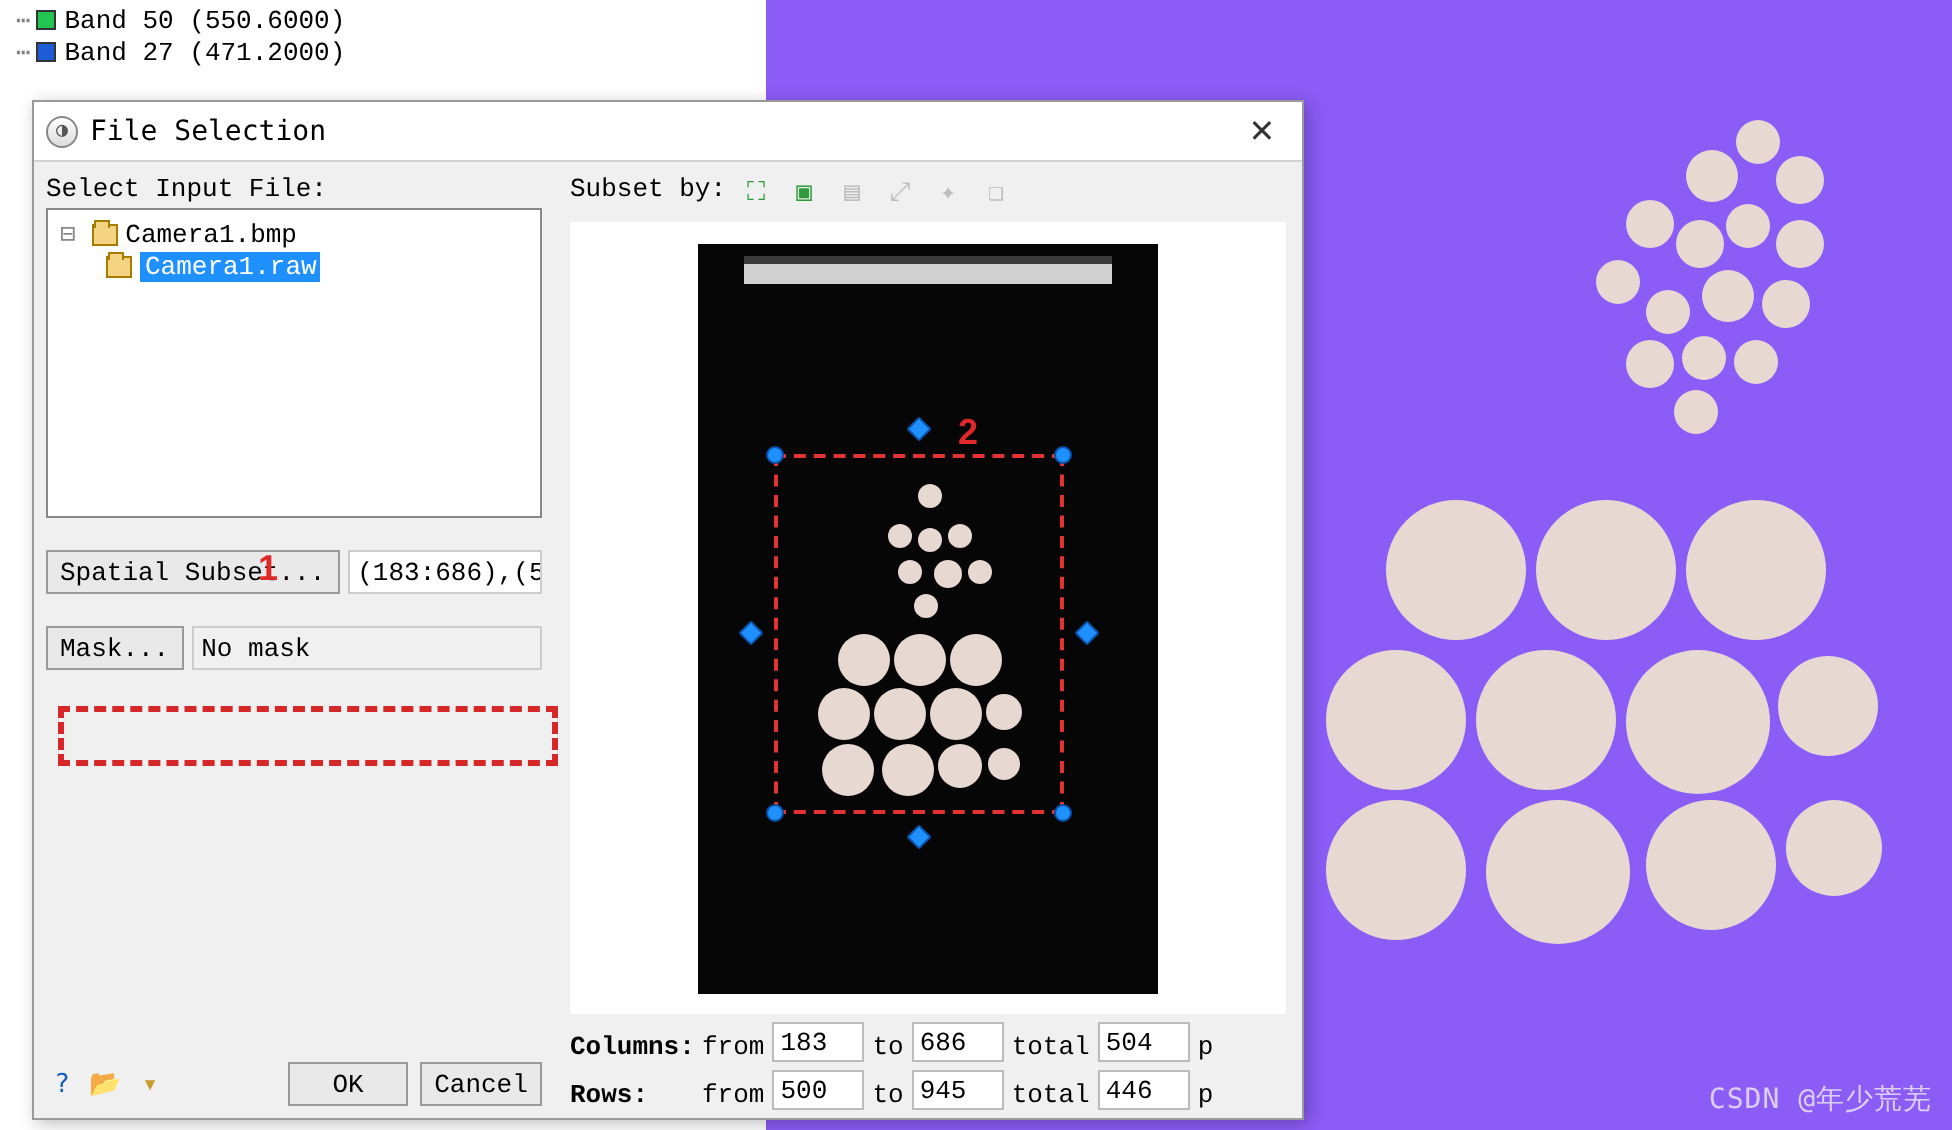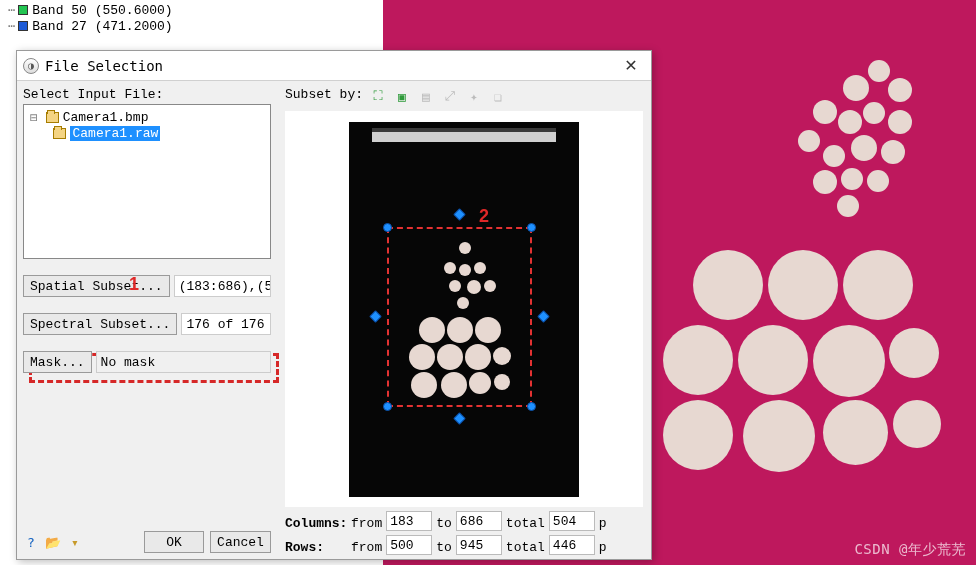--- a/index.html
+++ b/index.html
@@ -18,21 +18,21 @@
   .band-item { display: flex; align-items: center; gap: 4px; height: 16px; }
   .tree-dots { color: #808080; font-family: monospace; letter-spacing: -1px; }
   .color-chip { width: 10px; height: 10px; border: 1px solid #333; display: inline-block; }
   .band-label { font-family: "Courier New", monospace; font-size: 13px; }
 
   
   .bg-image {
     position: absolute;
     left: 383px; top: 0;
     width: 593px; height: 565px;
-    background: #be185d;
+    background: #8b5cf6;
   }
   .circle { position: absolute; border-radius: 50%; background: #e7d8d1; }
 
   .watermark {
     position: absolute; right: 10px; bottom: 6px;
     color: rgba(255,255,255,0.7);
     font-size: 14px;
     letter-spacing: 0.5px;
   }
 
@@ -224,24 +224,20 @@
         </div>
       </div>
 
 
       <div class="row" style="position:relative;">
         <span class="btn">Spatial Subset...</span>
         <span class="valbox">(183:686),(5</span>
         <span class="red1" style="left:106px; top:-1px;">1</span>
       </div>
 
-      <div class="row" style="position:relative;">
-        <span class="btn">Spectral Subset...</span>
-        <span class="valbox">176 of 176</span>
-      </div>
       <div class="dashed-red" style="left:12px; top:302px; width:250px; height:30px;"></div>
 
       <div class="row">
         <span class="btn">Mask...</span>
         <span class="valbox" style="background:#f0f0f0;">No mask</span>
       </div>
 
       <div class="bottom-left">
         <span class="mini-icon" style="color:#1060c0;">?</span>
         <span class="mini-icon" style="color:#c79a2a;">📂</span>

